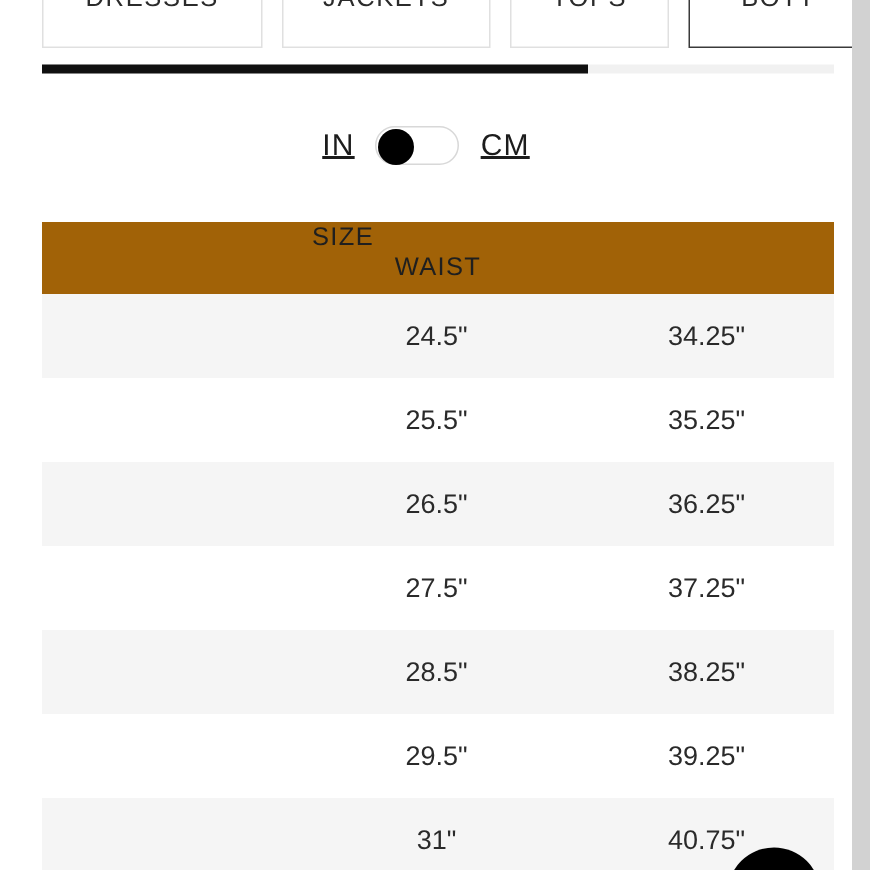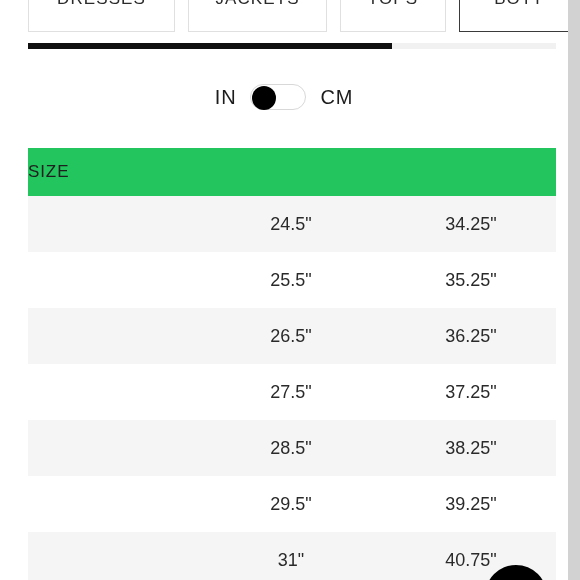--- a/index.html
+++ b/index.html
@@ -100,20 +100,21 @@
     display: flex;
     align-items: center;
     justify-content: center;
     gap: 14px;
   }
   .unit-label {
     font-size: 20px;
     letter-spacing: 0.8px;
     color: #1c1c1c;
     font-family: "Liberation Sans", sans-serif;
+    text-decoration: underline;
   }
   .switch {
     position: relative;
     width: 56px;
     height: 26px;
     border-radius: 13px;
     border: 1px solid #d8d8d8;
     background: #ffffff;
     cursor: pointer;
   }
@@ -134,21 +135,22 @@
     top: 148px;
     width: 528px;
   }
   .size-row {
     display: flex;
     align-items: center;
     width: 528px;
   }
   .size-row.head {
     height: 48px;
-    background: #22c55e;
+    background: #a16207;
+    flex-direction: column;
   }
   .size-row.body {
     height: 56px;
   }
   .size-row.body.shaded { background: #f5f5f5; }
   .size-row.body.plain  { background: #ffffff; }
 
   .col-size  { width: 168px; padding-left: 0;  text-align: left; }
   .col-waist { width: 190px; text-align: center; }
   .col-hip   { width: 170px; text-align: center; }
@@ -208,20 +210,21 @@
     <div class="switch">
       <div class="knob"></div>
     </div>
     <span class="unit-label">CM</span>
   </div>
 
   <div class="size-table">
 
     <div class="size-row head">
       <div class="cell col-size">SIZE</div>
+      <div class="cell col-waist">WAIST</div>
     </div>
 
     <div class="size-row body shaded">
       <div class="cell col-size"></div>
       <div class="cell col-waist">24.5"</div>
       <div class="cell col-hip">34.25"</div>
     </div>
 
     <div class="size-row body plain">
       <div class="cell col-size"></div>

